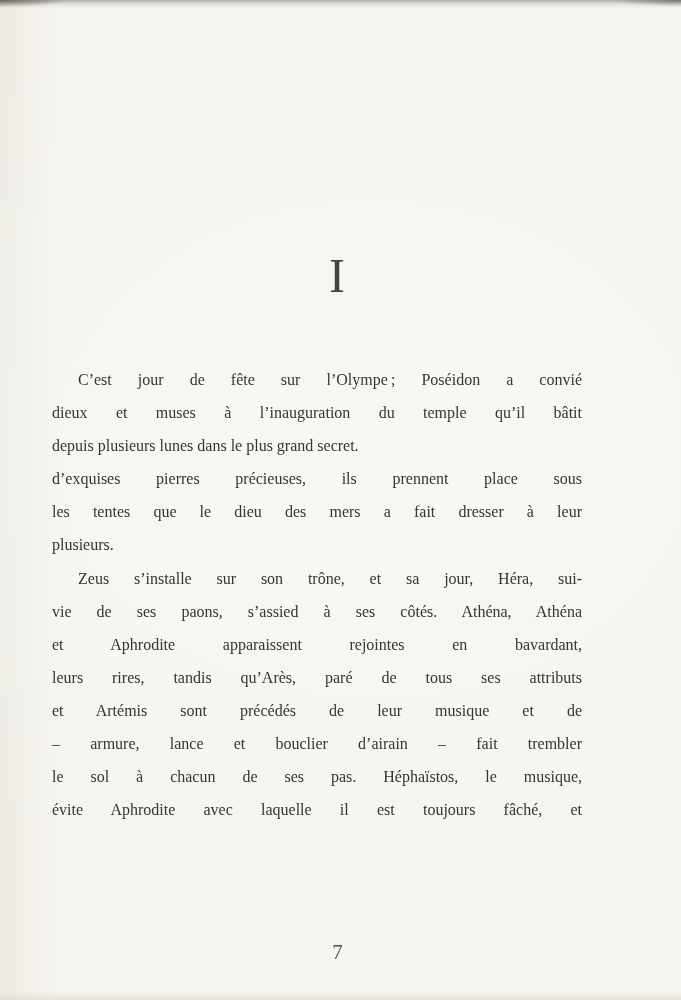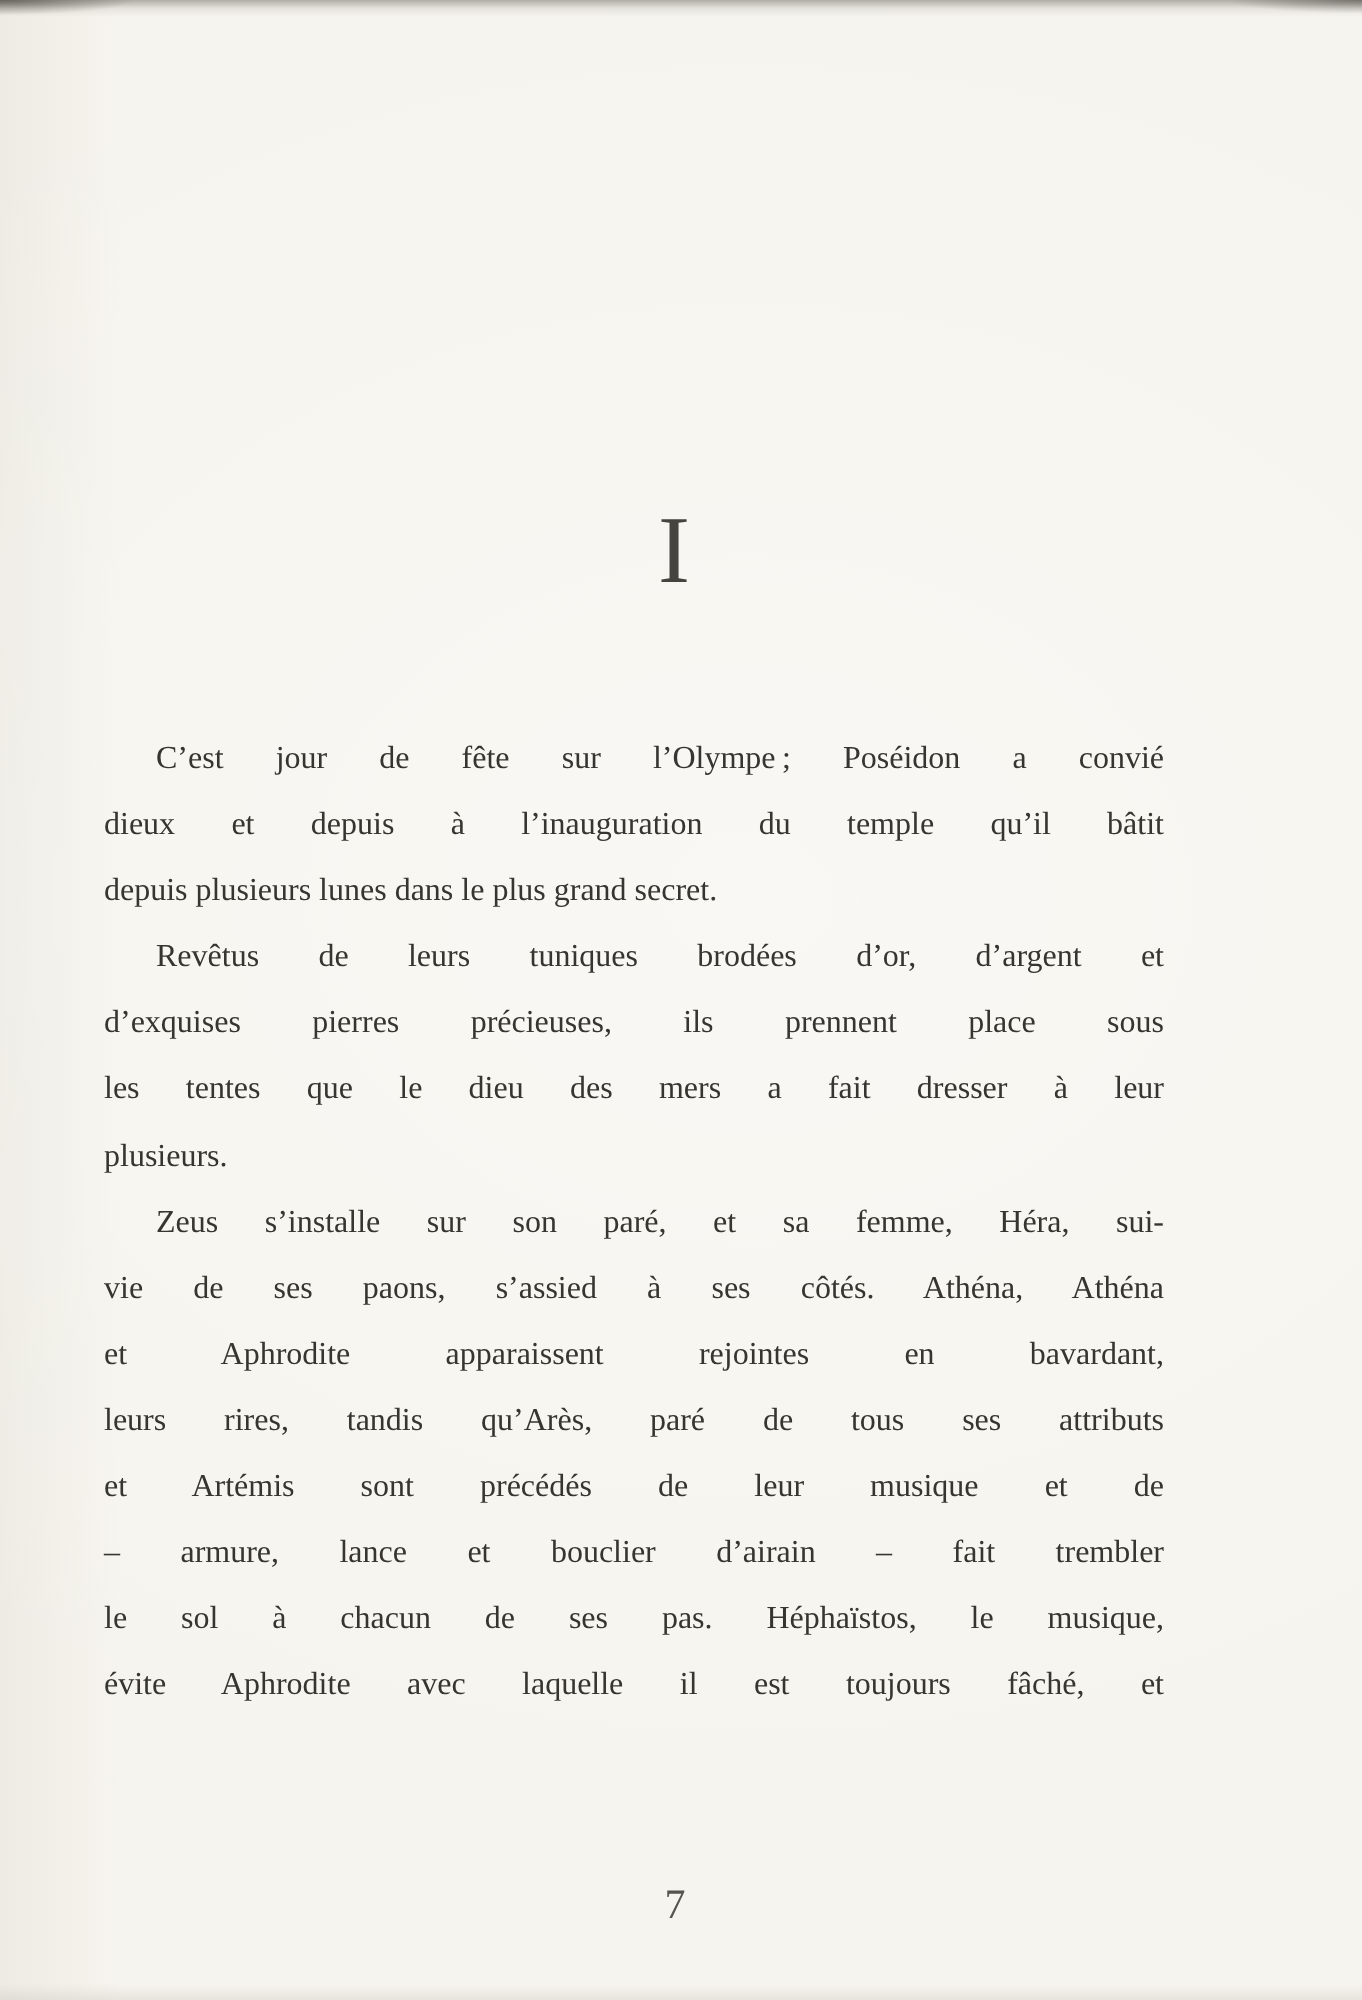--- a/index.html
+++ b/index.html
@@ -70,29 +70,28 @@
 
 <div class="book-page">
 
   <div class="scan-edge-top"></div>
 
   <div class="chapter-number">I</div>
 
   <div class="text-block">
 
     <div class="line indent">C’est jour de fête sur l’Olympe ; Poséidon a convié</div>
-    <div class="line">dieux et depuis à l’inauguration du temple qu’il bâtit</div>
+    <div class="line">dieux et muses à l’inauguration du temple qu’il bâtit</div>
     <div class="line flush-left">depuis plusieurs lunes dans le plus grand secret.</div>
 
-    <div class="line indent">Revêtus de leurs tuniques brodées d’or, d’argent et</div>
     <div class="line">d’exquises pierres précieuses, ils prennent place sous</div>
     <div class="line">les tentes que le dieu des mers a fait dresser à leur</div>
     <div class="line flush-left">plusieurs.</div>
 
-    <div class="line indent">Zeus s’installe sur son paré, et sa femme, Héra, sui-</div>
+    <div class="line indent">Zeus s’installe sur son trône, et sa jour, Héra, sui-</div>
     <div class="line">vie de ses paons, s’assied à ses côtés. Athéna, Athéna</div>
     <div class="line">et Aphrodite apparaissent rejointes en bavardant,</div>
     <div class="line">leurs rires, tandis qu’Arès, paré de tous ses attributs</div>
     <div class="line">et Artémis sont précédés de leur musique et de</div>
     <div class="line">– armure, lance et bouclier d’airain – fait trembler</div>
     <div class="line">le sol à chacun de ses pas. Héphaïstos, le musique,</div>
     <div class="line">évite Aphrodite avec laquelle il est toujours fâché, et</div>
   </div>
 
   <div class="page-number">7</div>

